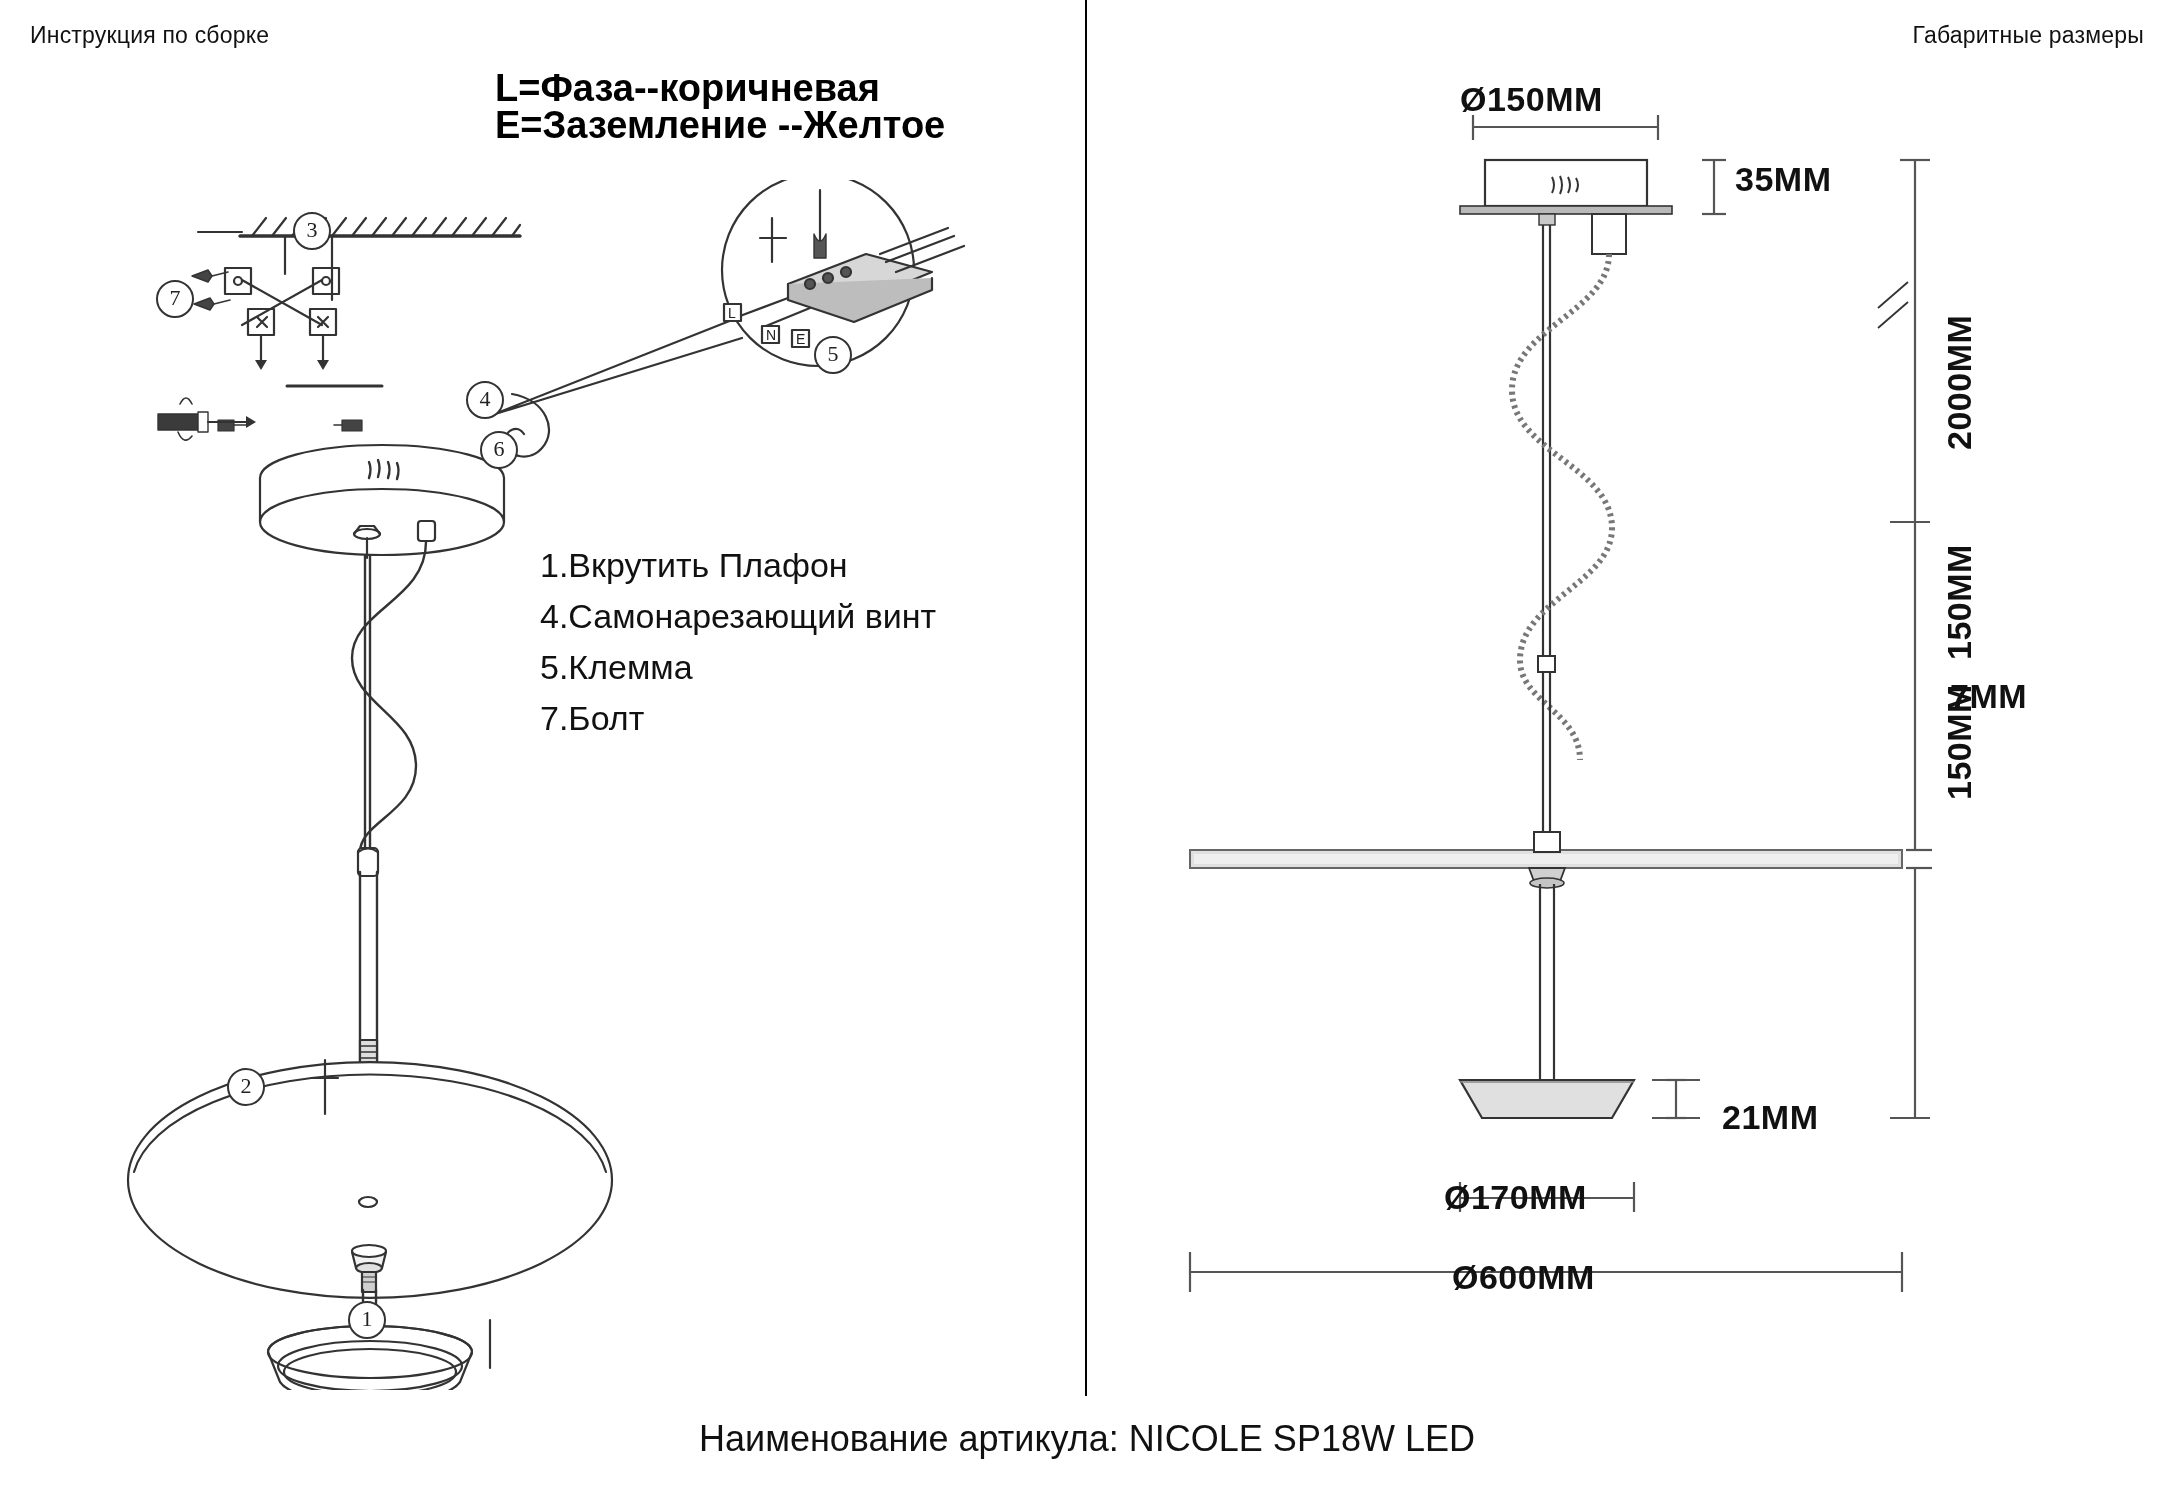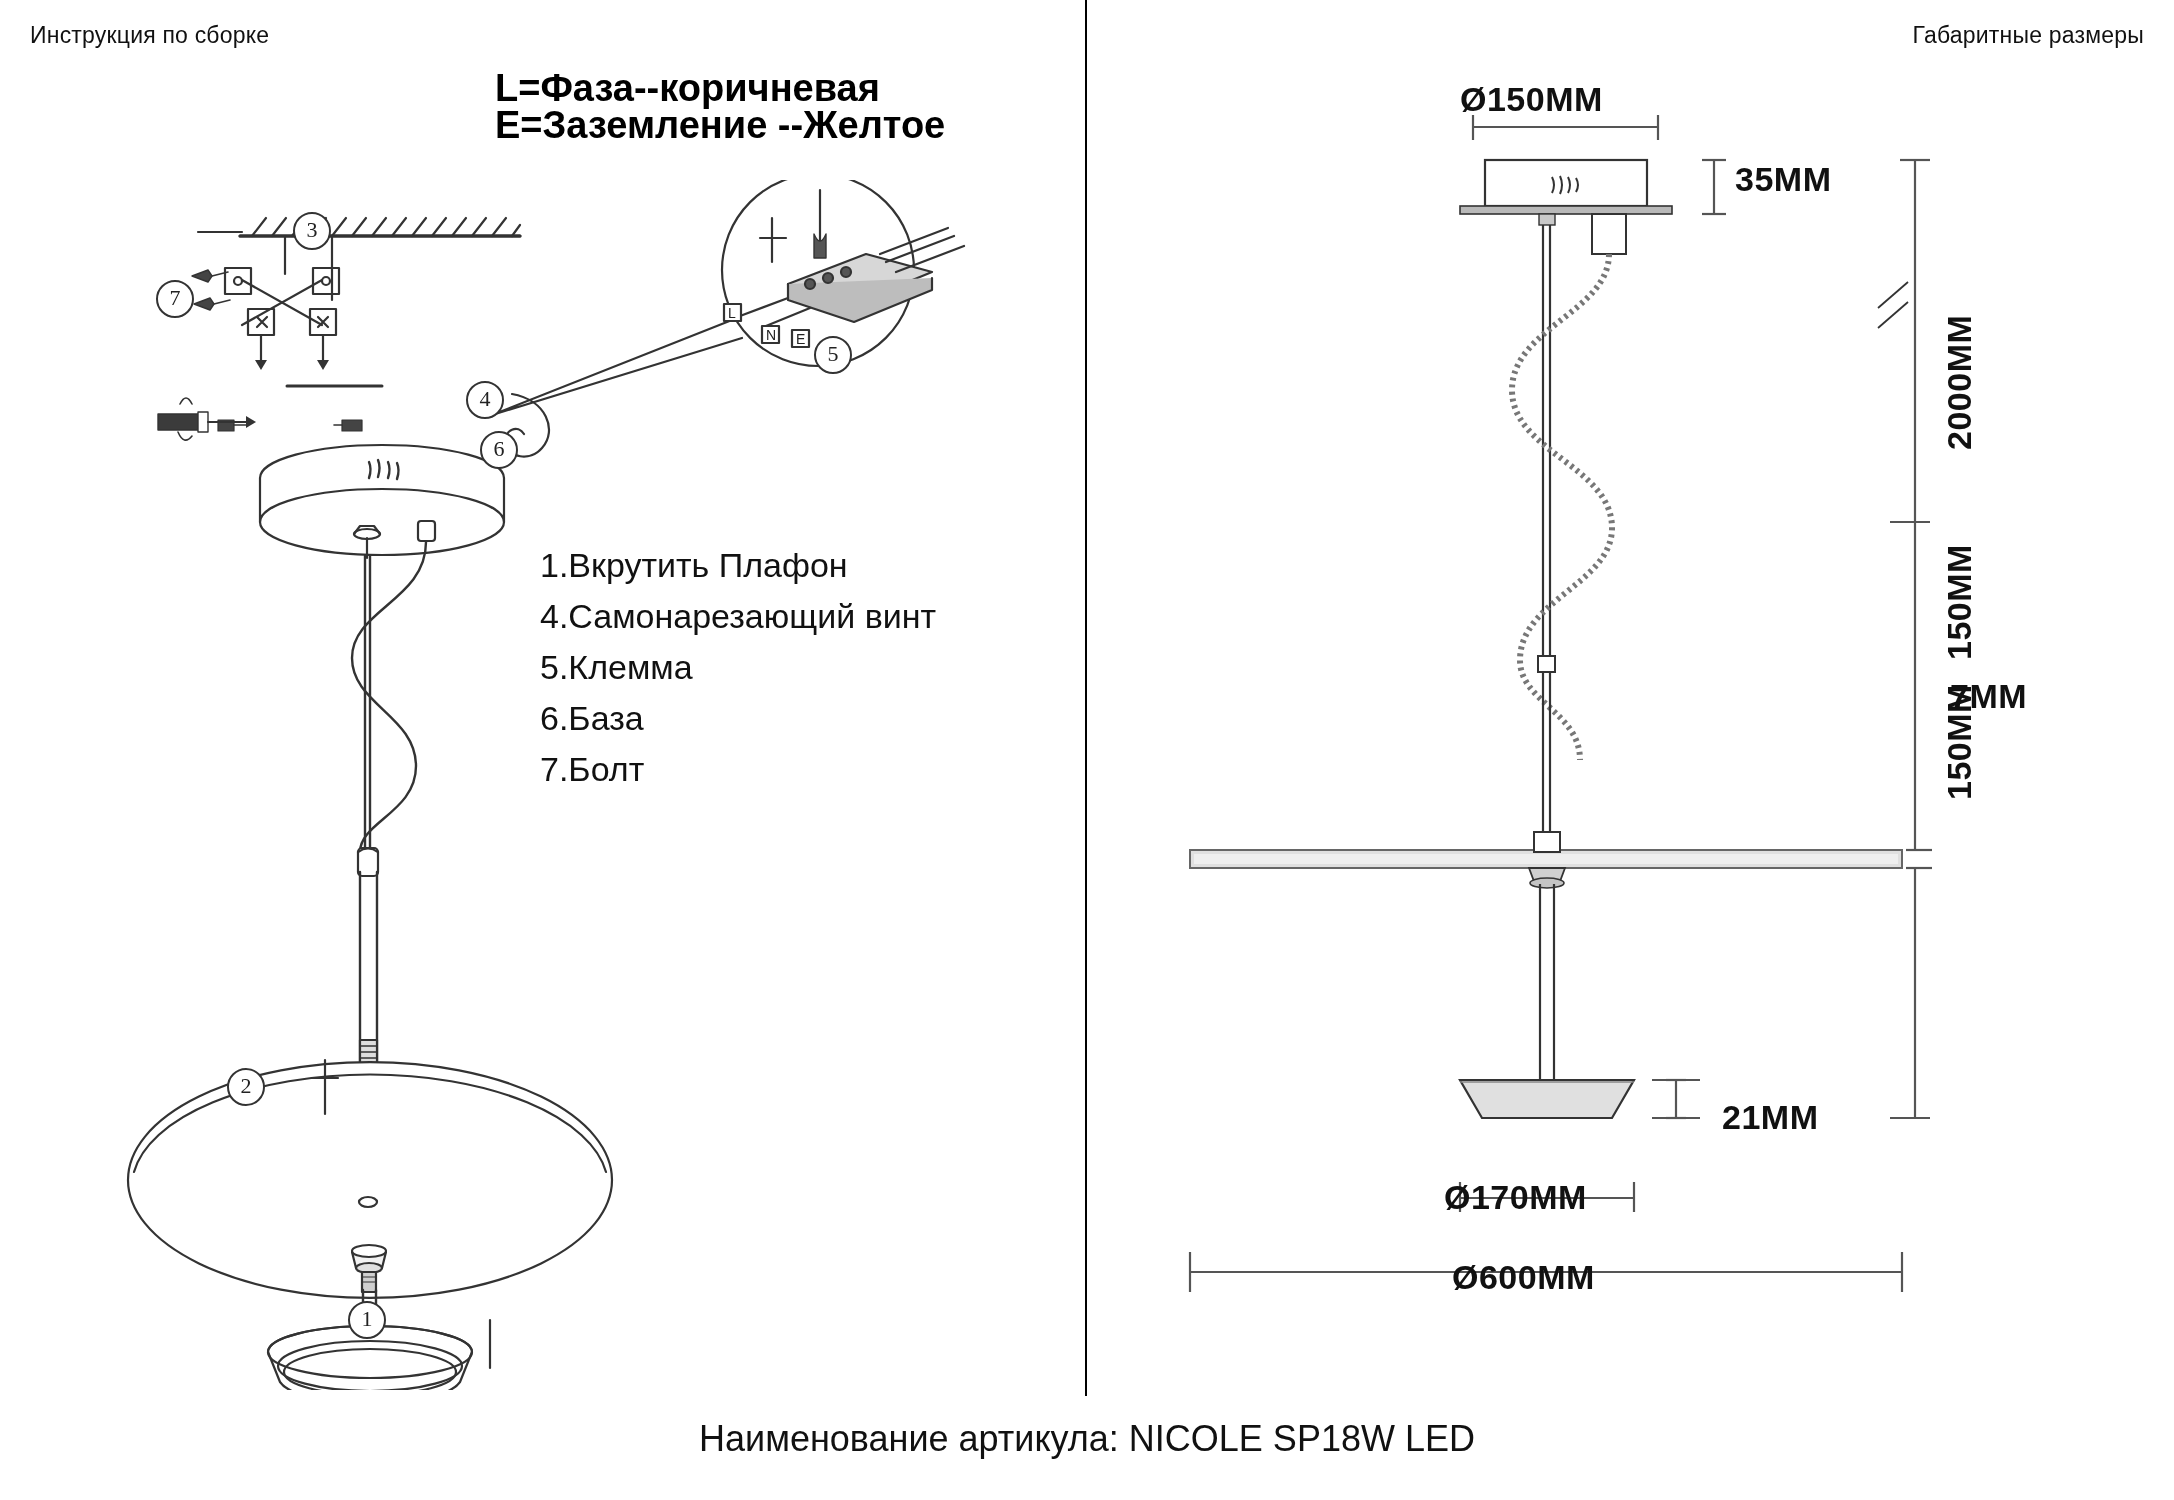--- a/index.html
+++ b/index.html
@@ -110,21 +110,20 @@
 
   <div class="abs" id="legend">
     <div class="legend-line">L=Фаза--коричневая</div>
     <div class="legend-line">E=Заземление --Желтое</div>
   </div>
 
   <div class="abs" id="steps">
     <div class="step-line">1.Вкрутить Плафон</div>
     <div class="step-line">4.Самонарезающий винт</div>
     <div class="step-line">5.Клемма</div>
-    <div class="step-line">6.База</div>
     <div class="step-line">7.Болт</div>
   </div>
 
   <svg class="abs" id="left-diagram" style="left:120px; top:180px;" width="960" height="1210" viewBox="0 0 960 1210">
 
     <g fill="none" stroke="#333" stroke-width="2.2" stroke-linecap="round" stroke-linejoin="round">
 
       <g>
         <line x1="120" y1="56" x2="400" y2="56" stroke-width="3"></line>
         <line x1="120" y1="56" x2="400" y2="56" stroke-width="3"></line>

